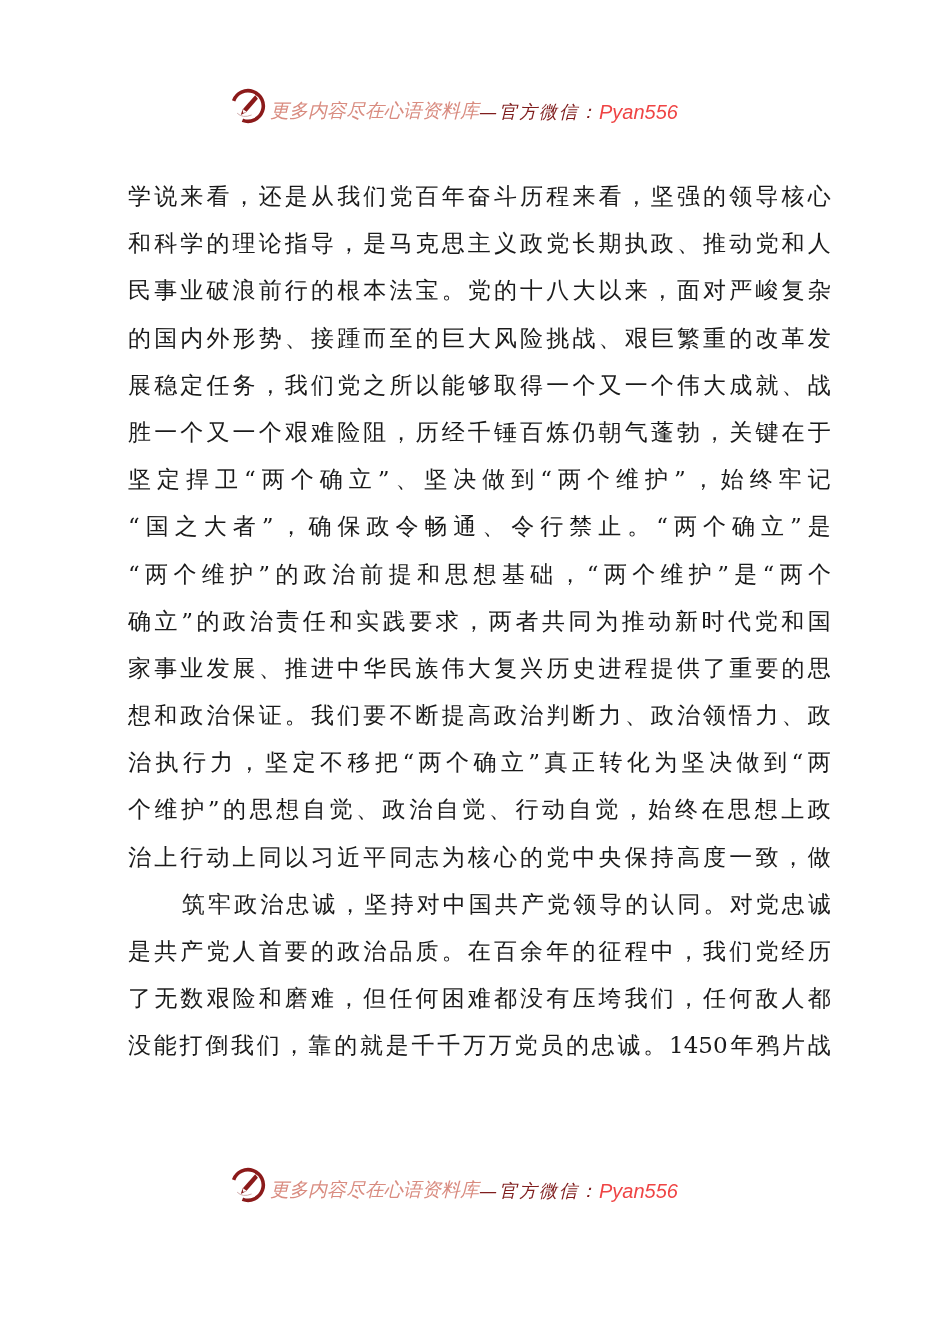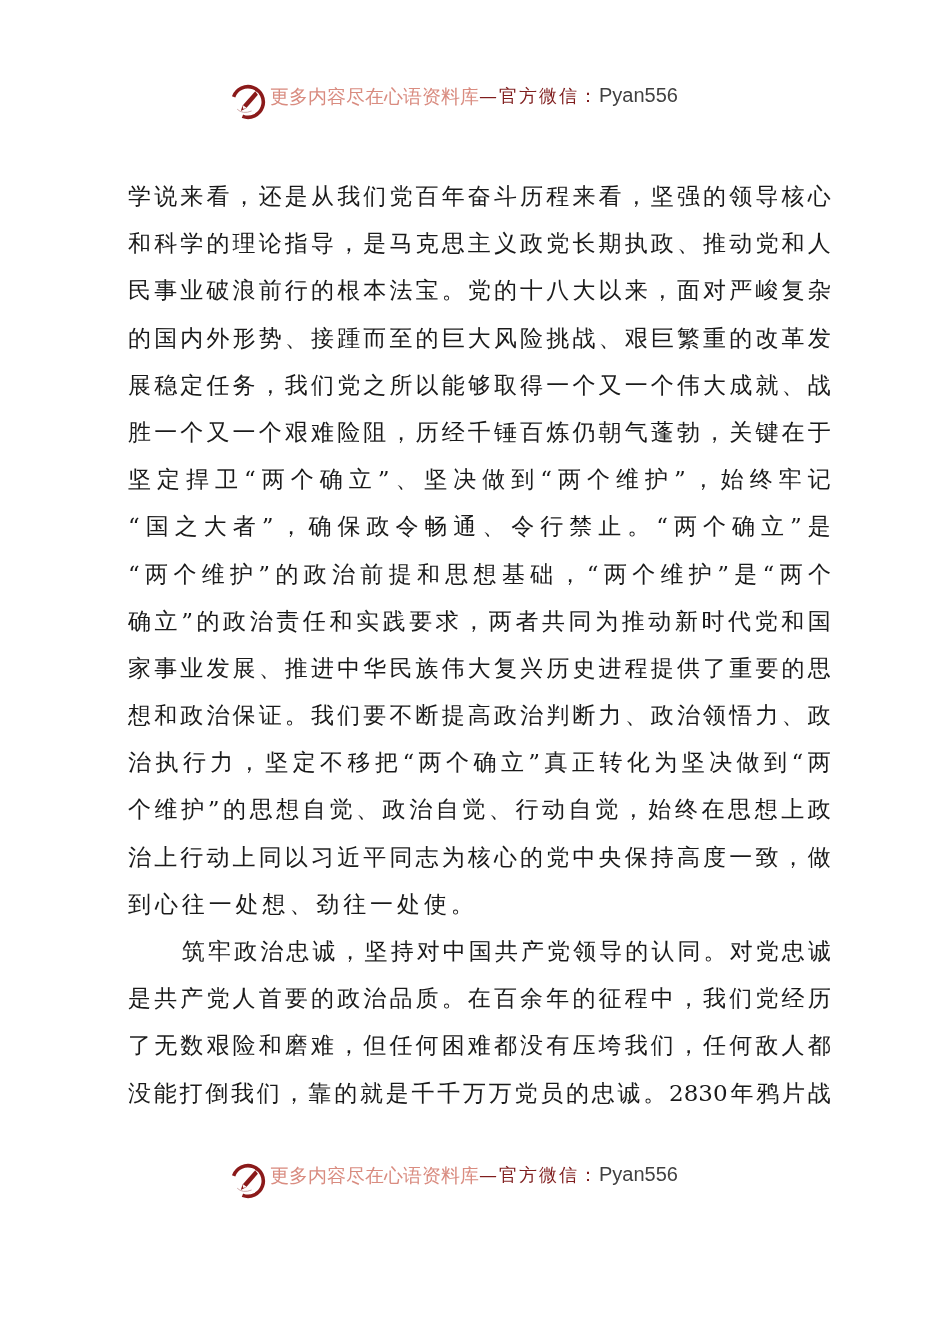--- a/index.html
+++ b/index.html
@@ -12,22 +12,23 @@
       height: 1344px;
       position: relative;
       overflow: hidden;
       font-family: "DejaVu Serif", "Liberation Serif", serif;
     }
     .watermark {
       position: absolute;
       left: 230px;
       height: 40px;
       display: flex;
-      align-items: flex-start;
+      align-items: flex-end;
       white-space: nowrap;
+      font-style: italic;
     }
     .watermark.header { top: 84px; }
     .watermark.footer { top: 1163px; }
     .wm-logo {
       width: 36px;
       height: 36px;
       margin-right: 4px;
       flex: 0 0 auto;
     }
     .wm-main {
@@ -38,21 +39,21 @@
     }
     .wm-sep {
       font-family: "DejaVu Sans", "Liberation Sans", sans-serif;
       font-size: 18px;
       color: #7f1d1d;
       letter-spacing: 2px;
     }
     .wm-id {
       font-family: "Liberation Sans", "DejaVu Sans", sans-serif;
       font-size: 20px;
-      color: #404040;
+      color: #ef4444;
     }
     .content {
       position: absolute;
       left: 128px;
       top: 173px;
       width: 703px;
     }
     .line {
       height: 47.2px;
       line-height: 47.2px;
@@ -514,21 +515,20 @@
       <span>央</span>
       <span>保</span>
       <span>持</span>
       <span>高</span>
       <span>度</span>
       <span>一</span>
       <span>致</span>
       <span>，</span>
       <span>做</span>
     </div>
-    <div class="line">到心往一处想、劲往一处使。</div>
     <div class="line justify indent" style="display: flex; justify-content: space-between;">
       <span>筑</span>
       <span>牢</span>
       <span>政</span>
       <span>治</span>
       <span>忠</span>
       <span>诚</span>
       <span>，</span>
       <span>坚</span>
       <span>持</span>
@@ -622,21 +622,21 @@
       <span>千</span>
       <span>千</span>
       <span>万</span>
       <span>万</span>
       <span>党</span>
       <span>员</span>
       <span>的</span>
       <span>忠</span>
       <span>诚</span>
       <span>。</span>
-      <span>2830 </span>
+      <span>1450 </span>
       <span>年</span>
       <span>鸦</span>
       <span>片</span>
       <span>战</span>
     </div>
   </div>
 
 <div class="watermark footer">
   <svg class="wm-logo" viewBox="0 0 40 40">
     <circle cx="20" cy="20" r="17" fill="none" stroke="#8b1a1a" stroke-width="4" stroke-dasharray="80 27" transform="rotate(200 20 20)"></circle>

